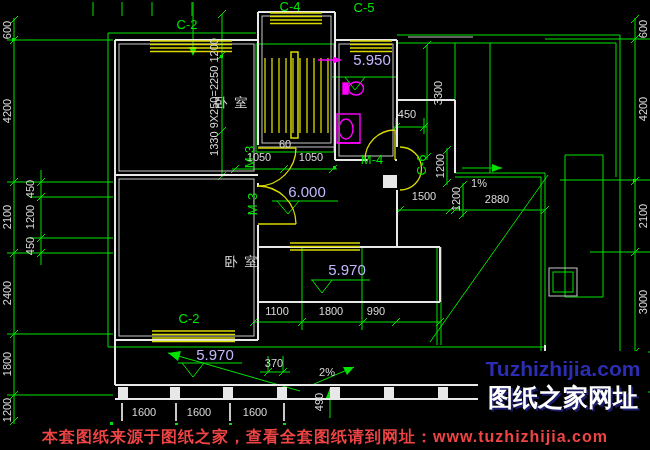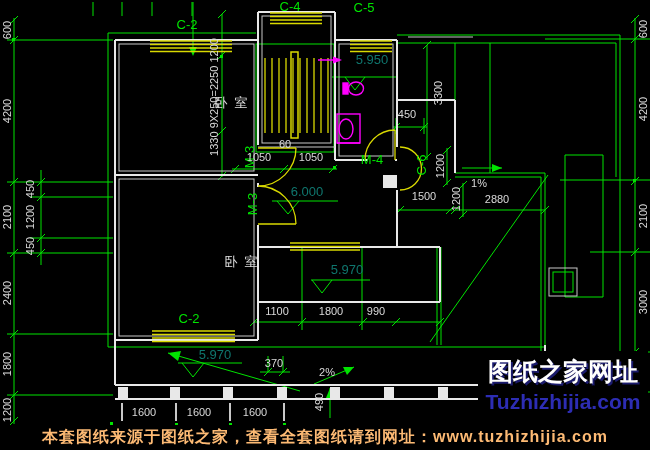--- a/index.html
+++ b/index.html
@@ -4,29 +4,29 @@
 <style>
   html,body{margin:0;padding:0;background:#000;}
   #stage{position:relative;width:650px;height:450px;background:#000;overflow:hidden;
          font-family:"Liberation Sans",sans-serif;}
   #plan{position:absolute;left:0;top:0;width:650px;height:425px;}
   svg{position:absolute;left:0;top:0;}
   .t{position:absolute;transform:translate(-50%,-50%);white-space:nowrap;line-height:1;}
   .tv{transform:translate(-50%,-50%) rotate(-90deg);}
   .dim{color:#d9d9d9;font-size:11px;}
   .tag{color:#00e400;font-size:13px;}
-  .lvl{color:#0f766e;font-size:13px;}
+  .lvl{color:#c4b5fd;font-size:15px;}
   .room{color:#e2e2e2;font-size:13px;letter-spacing:7px;padding-left:7px;margin-left:43px;}
   #watermark{position:absolute;left:478px;top:351px;width:170px;height:66px;background:#000;
              display:flex;flex-direction:column;align-items:center;justify-content:center;}
   #wm1{color:#ffffff;font-size:25px;font-weight:bold;text-shadow:2px 2px 0 #1b1b6e;}
   #wm2{color:#2d2db4;font-size:21px;font-weight:bold;margin-top:2px;}
   #banner{position:absolute;left:0;top:425px;width:650px;height:25px;background:#000;
           display:flex;align-items:center;justify-content:center;}
-  #banner span{color:#fdba74;font-size:16px;font-weight:600;letter-spacing:1px;}
+  #banner span{color:#ef4444;font-size:16px;font-weight:600;letter-spacing:1px;}
 </style>
 </head>
 <body>
 
 <div id="stage">
   <div id="plan">
 
     <svg width="650" height="425" viewBox="0 0 650 425">
 
       <g stroke="#00e400" stroke-width="1" fill="none">
@@ -192,21 +192,21 @@
     <span class="t dim" style="left:277px;top:311px">1100</span>
     <span class="t dim" style="left:331px;top:311px">1800</span>
     <span class="t dim" style="left:376px;top:311px">990</span>
     <span class="t dim" style="left:144px;top:412px">1600</span>
     <span class="t dim" style="left:199px;top:412px">1600</span>
     <span class="t dim" style="left:255px;top:412px">1600</span>
     <span class="t dim" style="left:274px;top:363px">370</span>
     <span class="t dim tv" style="left:319px;top:402px">490</span>
 
     <div id="watermark">
+      <span id="wm2">Tuzhizhijia.com</span>
       <span id="wm1">图纸之家网址</span>
-      <span id="wm2">Tuzhizhijia.com</span>
     </div>
   </div>
 
   <div id="banner">
     <span>本套图纸来源于图纸之家，查看全套图纸请到网址：www.tuzhizhijia.com</span>
   </div>
 </div>
 
 </body></html>

